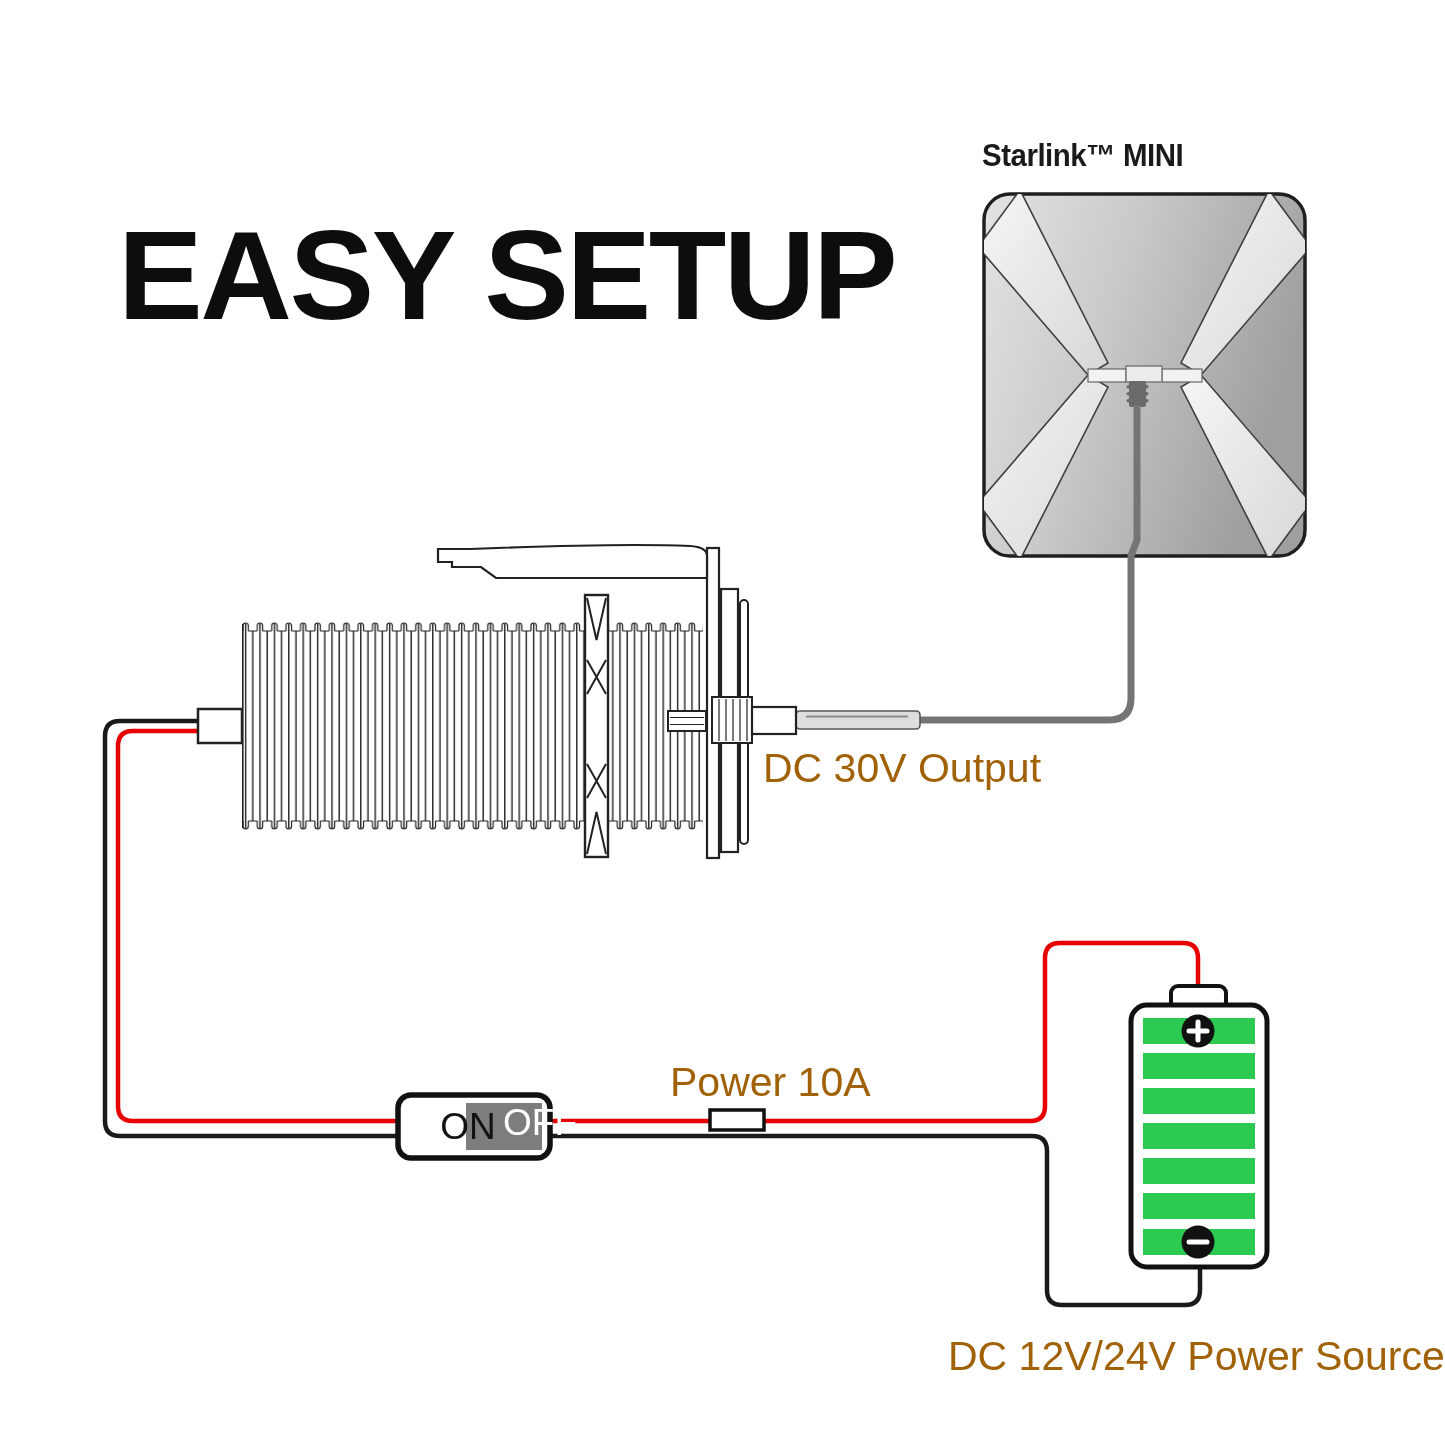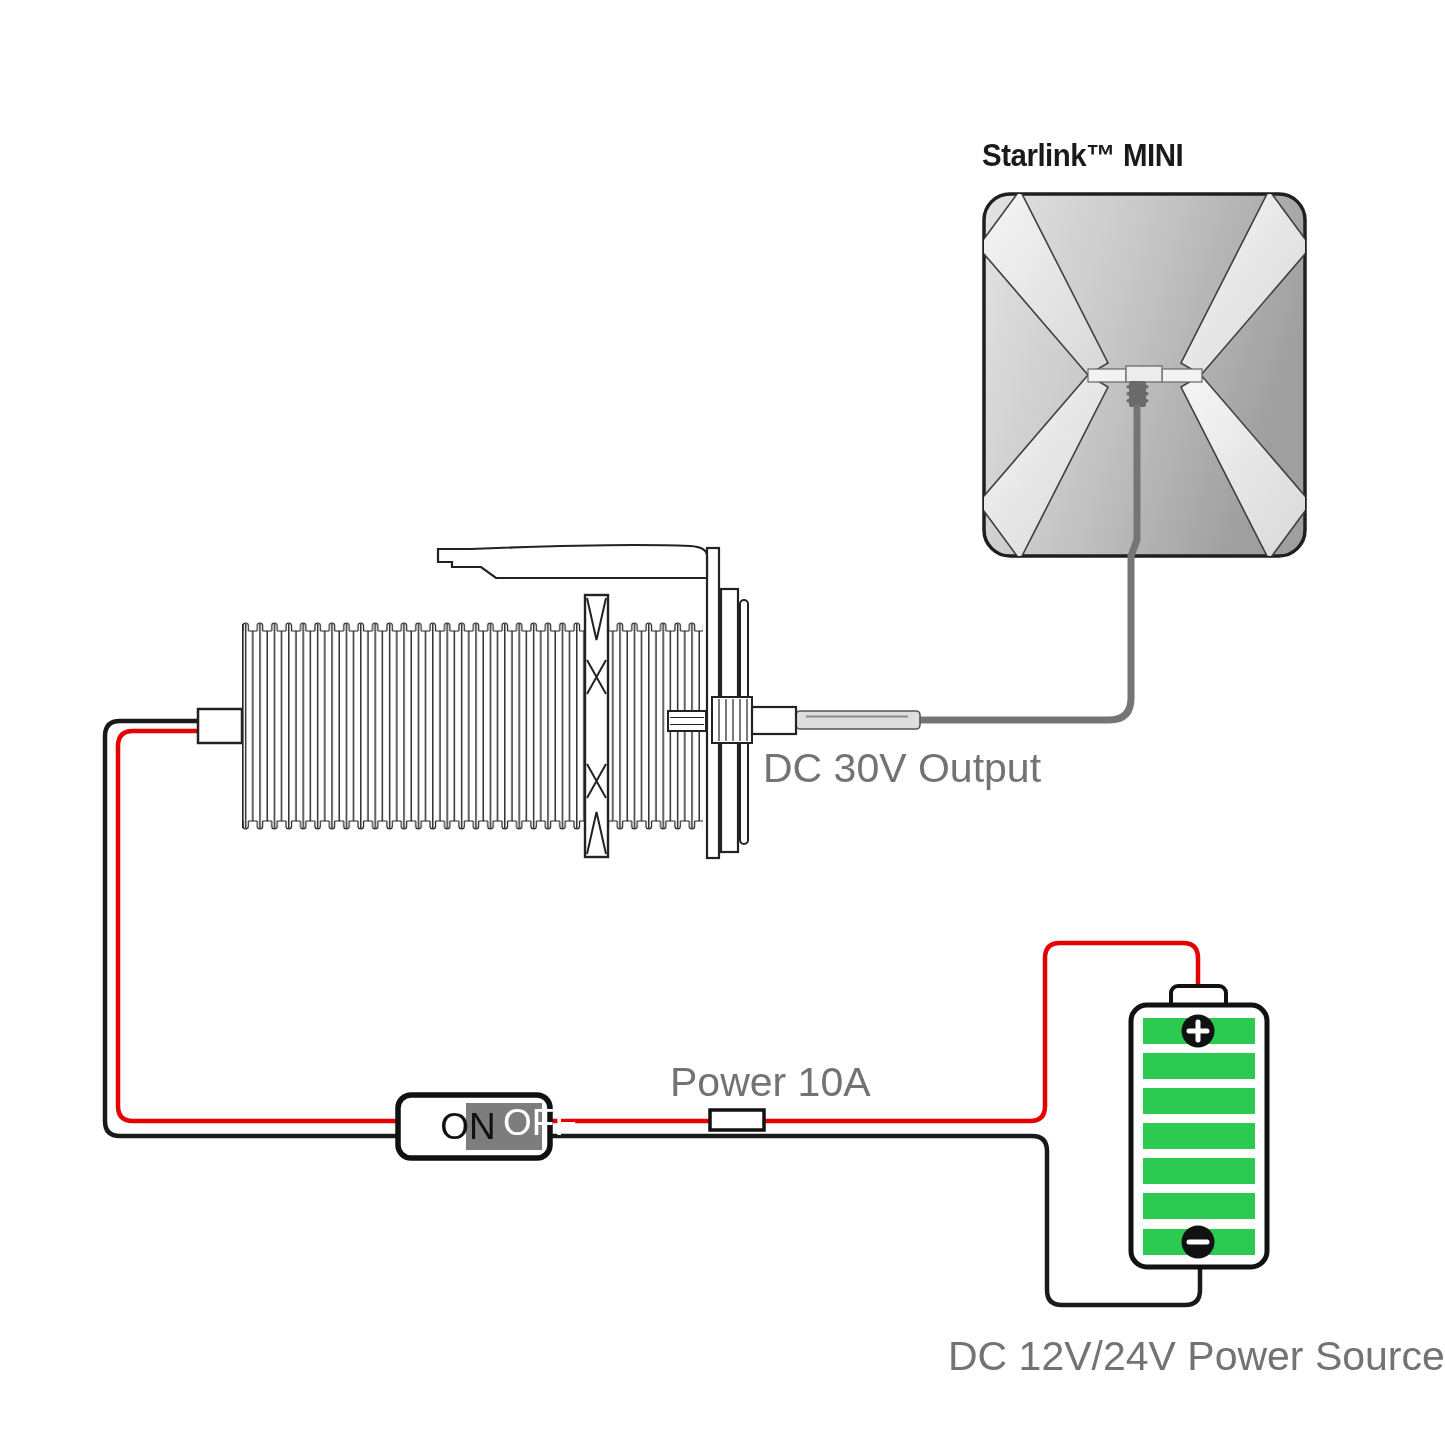--- a/index.html
+++ b/index.html
@@ -1,21 +1,21 @@
 <!DOCTYPE html>
 <html><head>
 <meta charset="utf-8">
 <style>
   html,body{margin:0;padding:0;background:#ffffff;}
   .canvas{
     position:relative;width:1445px;height:1445px;background:#ffffff;overflow:hidden;
     font-family:"Liberation Sans", sans-serif;
   }
   .diagram-svg{position:absolute;left:0;top:0;}
-  .label{position:absolute;color:#737373;white-space:nowrap;line-height:1;}
+  .label{position:absolute;color:#a16207;white-space:nowrap;line-height:1;}
   .title{
     left:118px;top:212px;font-size:127px;font-weight:900;letter-spacing:-2.5px;color:#0d0d0d;
   }
   .dish-label{left:982px;top:140px;font-size:31px;font-weight:600;letter-spacing:-0.5px;color:#1a1a1a;transform:scaleX(0.95);transform-origin:left top;}
   .dc30-label{left:763px;top:748px;font-size:41px;font-weight:400;}
   .fuse-label{left:670px;top:1062px;font-size:41px;font-weight:400;}
   .power-label{left:948px;top:1336px;font-size:41px;font-weight:400;}
   .switch-text{position:absolute;display:flex;align-items:center;justify-content:center;font-size:37px;font-weight:500;line-height:1;margin-left:36px;}
   .switch-on{left:399px;top:1099px;width:66px;height:55px;color:#111;}
   .switch-off{left:466px;top:1103px;width:76px;height:38px;color:#ffffff;}
@@ -136,20 +136,21 @@
         <line x1="1189" y1="1031" x2="1207" y2="1031" stroke="#fff" stroke-width="5" stroke-linecap="round"></line>
         <line x1="1198" y1="1022" x2="1198" y2="1040" stroke="#fff" stroke-width="5" stroke-linecap="round"></line>
       </g>
       <g>
         <circle cx="1198" cy="1242" r="16.5" fill="#111"></circle>
         <line x1="1189" y1="1242" x2="1207" y2="1242" stroke="#fff" stroke-width="5" stroke-linecap="round"></line>
       </g>
     </g>
   </svg>
 
+  <div class="label title">EASY SETUP</div>
   <div class="label dish-label">Starlink™ MINI</div>
   <div class="label dc30-label">DC 30V Output</div>
   <div class="label fuse-label">Power 10A</div>
   <div class="label power-label">DC 12V/24V Power Source</div>
   <div class="switch-text switch-on">ON</div>
   <div class="switch-text switch-off">OFF</div>
 
 </div>
 
 </body></html>

